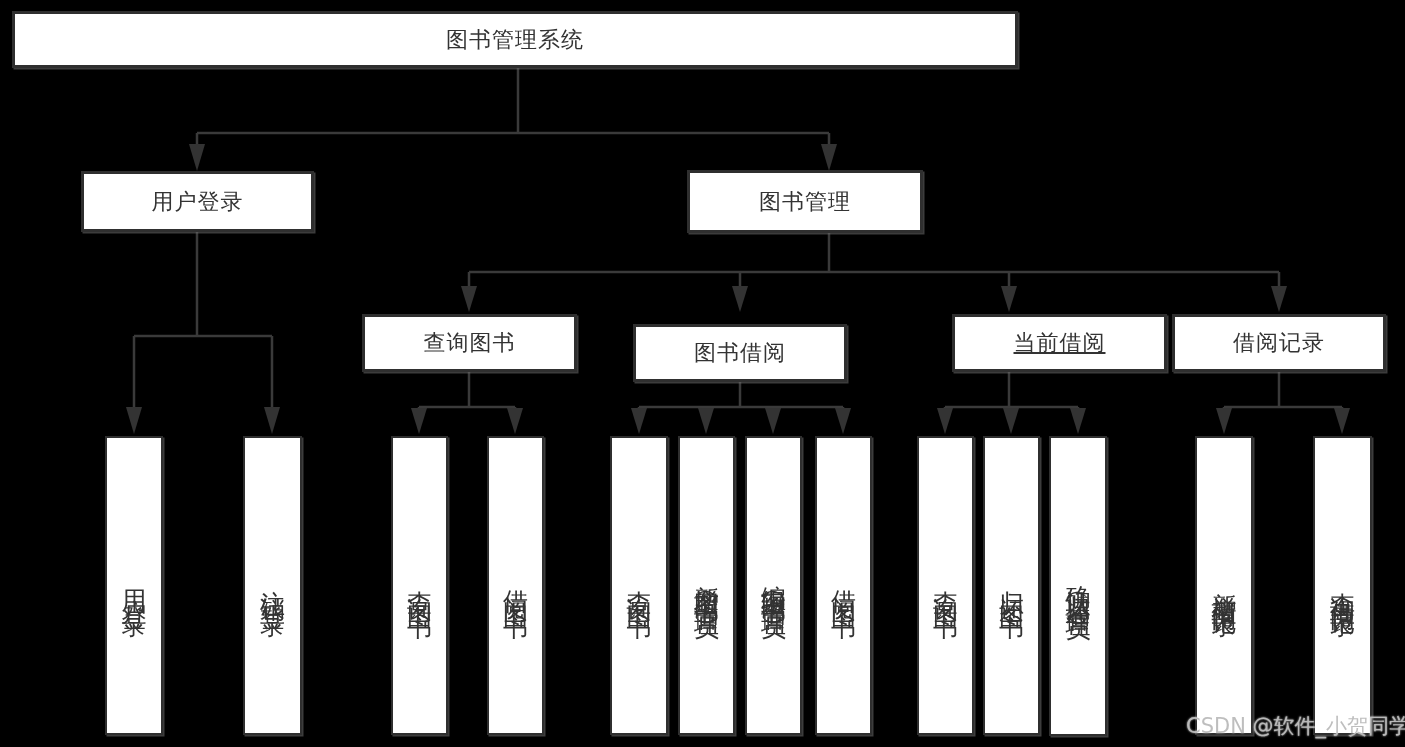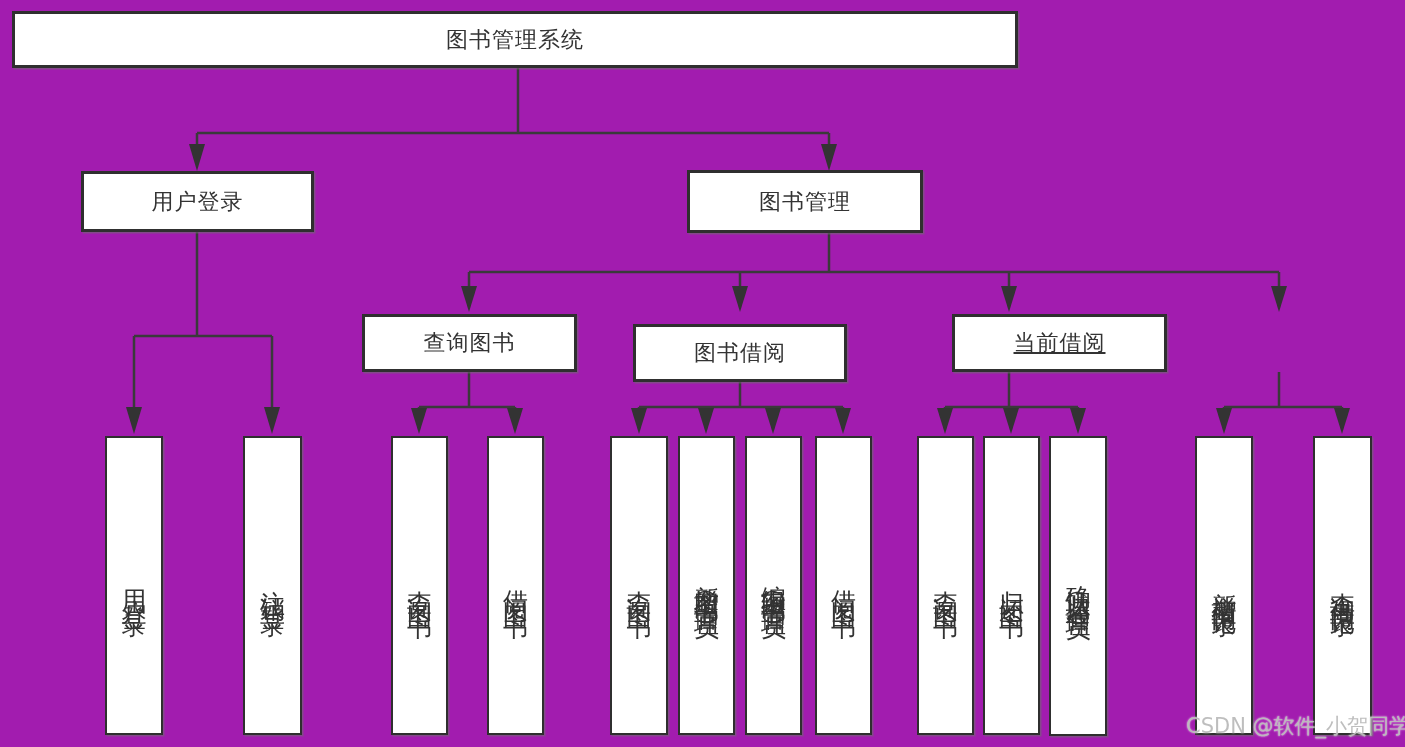--- a/index.html
+++ b/index.html
@@ -1,19 +1,19 @@
 <!DOCTYPE html>
 <html><head>
 <meta charset="utf-8">
 <style>
   html,body{margin:0;padding:0;background:#fff;}
   #canvas{
     position:relative;
     width:1405px;height:747px;
-    background:#a21caf;
+    background:#000000;
     font-family:"DejaVu Sans","Liberation Sans",sans-serif;
     overflow:hidden;
   }
   #connectors{position:absolute;left:0;top:0;z-index:0;}
   .box{
     position:absolute;
     box-sizing:border-box;
     background:#fff;
     border:3px solid #2f2f2f;
     box-shadow:1.5px 1.5px 0 rgba(110,110,110,.55);
@@ -110,20 +110,23 @@
 
   <div class="box" style="left:362px;top:314px;width:215px;height:58px;">
     <span class="h-label">查询图书</span>
   </div>
   <div class="box" style="left:633px;top:324px;width:214px;height:58px;">
     <span class="h-label">图书借阅</span>
   </div>
   <div class="box" style="left:952px;top:314px;width:215px;height:58px;text-decoration:underline;">
     <span class="h-label">当前借阅</span>
   </div>
+  <div class="box" style="left:1172px;top:314px;width:214px;height:58px;">
+    <span class="h-label">借阅记录</span>
+  </div>
 
   <div class="box leafbox" style="left:105px;top:436px;width:58px;height:299px;">
     <span class="v-label">用户登录</span>
   </div>
   <div class="box leafbox" style="left:243px;top:436px;width:59px;height:299px;">
     <span class="v-label">注销登录</span>
   </div>
 
   <div class="box leafbox" style="left:391px;top:436px;width:57px;height:299px;">
     <span class="v-label">查询图书</span>

